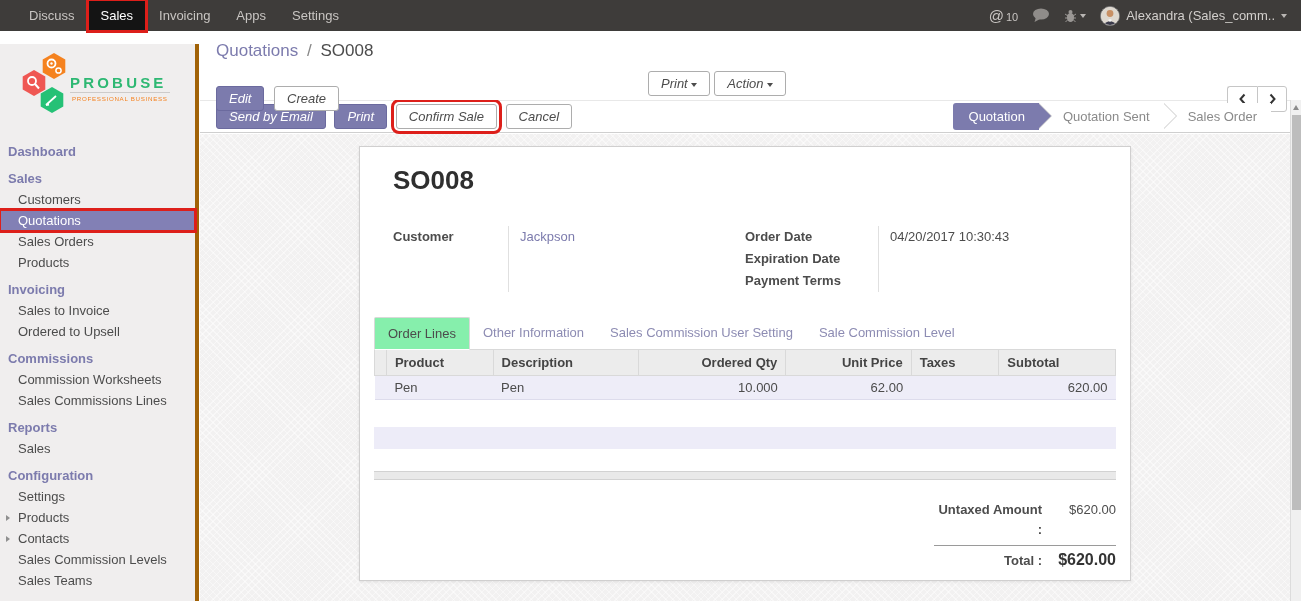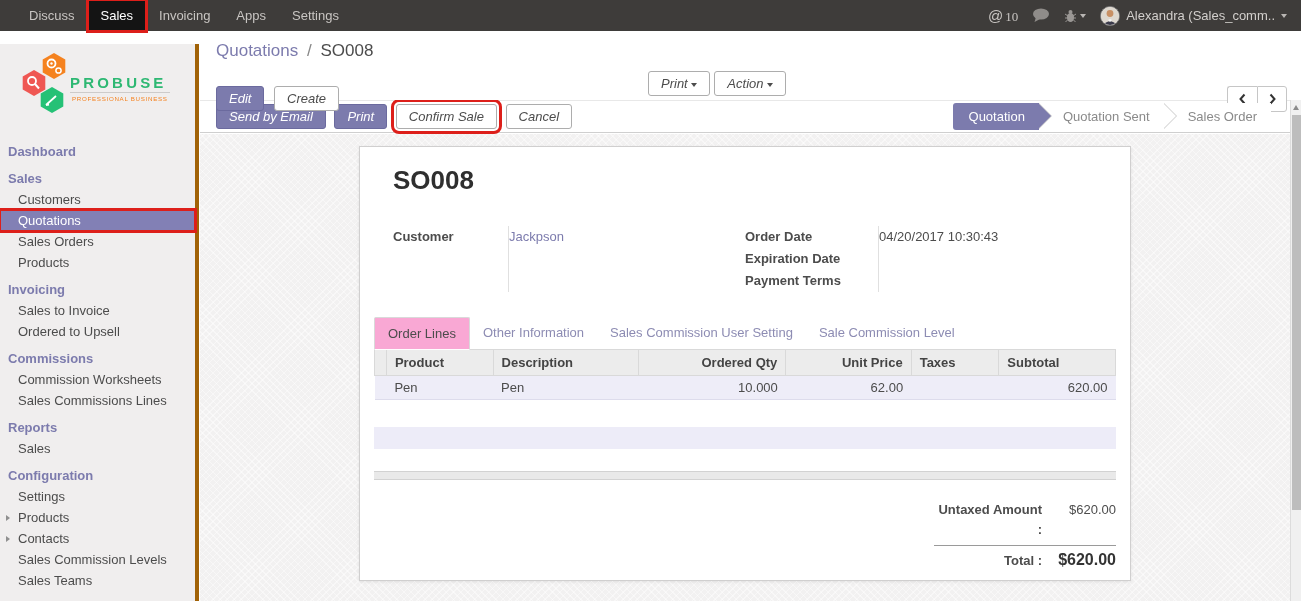--- a/index.html
+++ b/index.html
@@ -9,21 +9,21 @@
 
   
   .topbar { position:absolute; top:0; left:0; width:100%; height:31px; background:#3e3c3a; display:flex; align-items:center; justify-content:space-between; z-index:50; }
   .menus { display:flex; height:31px; align-items:stretch; margin-left:16px; }
   .menu { line-height:31px; padding:0 13px; color:#c8c5c2; cursor:pointer; }
   .menu.active { background:#141414; color:#fff; }
   .annotated-nav { outline:3px solid #dd1f1a; outline-offset:-1px; }
   .systray { display:flex; align-items:center; gap:14px; margin-right:14px; color:#c8c5c2; }
   .mention { display:flex; align-items:baseline; gap:2px; }
   .mention .at { font-size:15px; }
-  .mention .cnt { font-size:13px;font-family:Liberation Serif, serif; }
+  .mention .cnt { font-size:11px; }
   .icon-btn { display:flex; align-items:center; gap:3px; }
   .caret-down { display:inline-block; width:0; height:0; border-left:3.5px solid transparent; border-right:3.5px solid transparent; border-top:4px solid #b9b6b3; vertical-align:middle; }
   .user { display:flex; align-items:center; gap:6px; color:#d2cfcc; }
   .avatar { width:20px; height:20px; border-radius:50%; overflow:hidden; background:#e8e4de; border:1px solid #777; display:inline-block; }
 
   
   .sidebar { position:absolute; top:44px; left:0; width:199px; bottom:0; background:#f0eeee; border-right:4px solid #a16207; }
   .logo-wrap { padding:8px 0 10px 0; text-align:center; }
   .snav { margin-top:14px; }
   .snav .shead { color:#7c7bad; font-weight:bold; padding:3px 8px; margin-top:6px; }
@@ -72,29 +72,29 @@
                      repeating-linear-gradient(-45deg, rgba(255,255,255,.45) 0 1px, transparent 1px 5px); }
   .sheet { width:772px; height:435px; margin:12px auto 0 auto; background:#fff; border:1px solid #d0cfcf; box-shadow:0 1px 3px rgba(0,0,0,.08); padding:16px 14px 0 14px; }
   .sheet-head { padding:0 19px; }
   .sheet-title { font-size:26px; font-weight:bold; color:#2f2f2f; margin-top:2px; }
   .fields { display:flex; margin-top:30px; }
   .fgroup { width:50%; display:flex; }
   .flabels { }
   .fgroup-left .flabels { width:115px; }
   .fgroup-right .flabels { width:133px; }
   .flabel { font-weight:bold; color:#4c4c4c; line-height:22px; }
-  .fvalues { border-left:1px solid #e0e0e0; flex:1; }
+  .fvalues { border-left:1px solid #e0e0e0; padding-left:11px; flex:1; }
   .fgroup-left .fvalues { min-height:46px; }
   .fgroup-right .fvalues { min-height:66px; }
   .fvalue { line-height:22px; min-height:22px; }
   .fvalue.link { color:#7c7bad; cursor:pointer; }
 
   .tabs { margin-top:24px; border-bottom:1px solid #d9d9d9; display:flex; padding-left:0; }
   .tab { padding:8px 13px; color:#8d8cb3; cursor:pointer; position:relative; top:1px; }
-  .tab.active { background:#f9a8d4; color:#4c4c4c; border:1px solid #d9d9d9; border-bottom:1px solid #fff; border-radius:2px 2px 0 0; }
+  .tab.active { background:#86efac; color:#4c4c4c; border:1px solid #d9d9d9; border-bottom:1px solid #fff; border-radius:2px 2px 0 0; }
 
   table.olines { width:100%; border-collapse:collapse; }
   .olines th { background:#ececec; font-weight:bold; color:#444; text-align:left; padding:5px 8px; border:1px solid #d9d9d9; border-top:none; font-size:13px; }
   .olines th.num, .olines td.num { text-align:right; }
   .olines td { padding:4px 8px; background:#eeedf8; border-bottom:1px solid #dddcec; }
   .olines .gut { width:12px; padding:0; }
   .olines tr.line-row { cursor:pointer; }
 
   .stripe-band { height:22px; background:#edecf8; margin-top:27px; }
   .gray-band { height:9px; background:#e9e9e9; border-top:1px solid #d2d2d2; border-bottom:1px solid #d2d2d2; margin-top:22px; }

